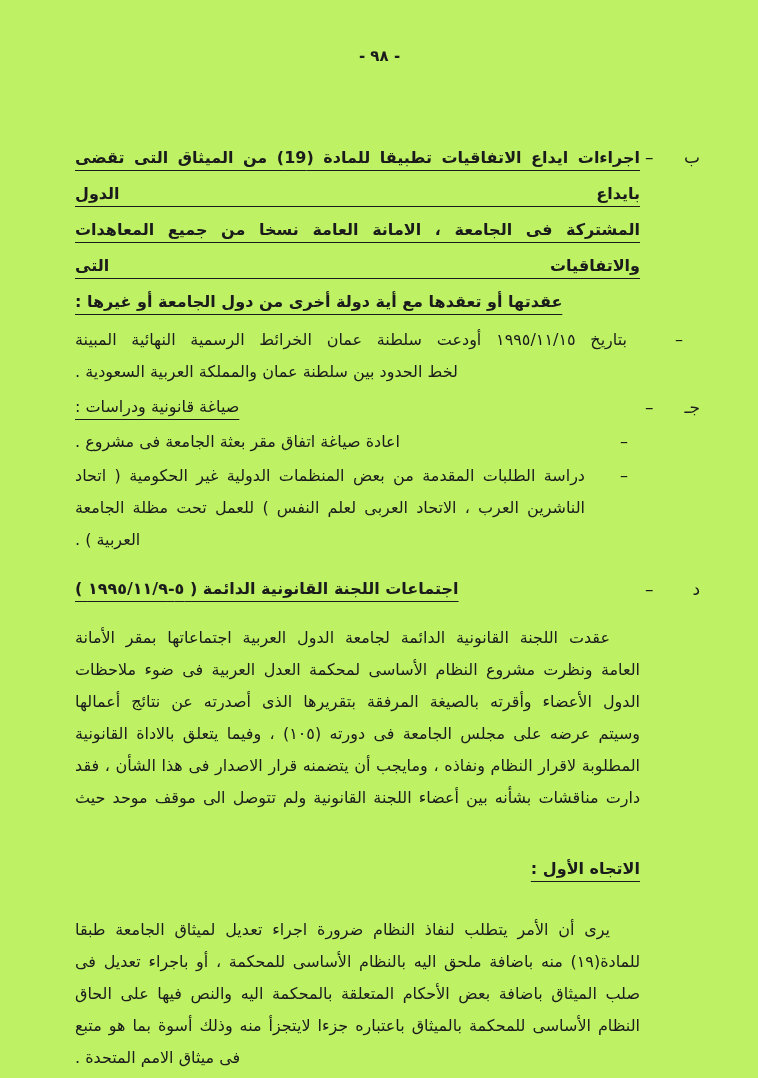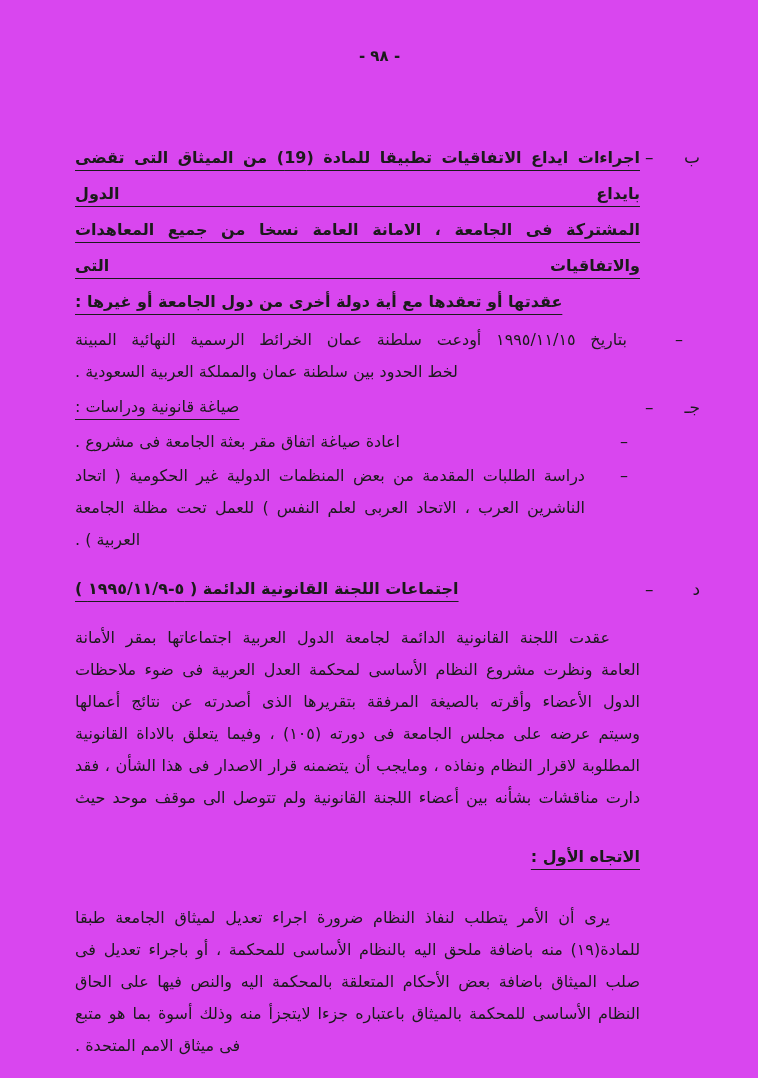--- a/index.html
+++ b/index.html
@@ -5,21 +5,21 @@
   html,body{margin:0;padding:0;}
   body{
     width:758px;height:1078px;overflow:hidden;
     background:#efeeea;
     font-family:"DejaVu Sans", sans-serif;
   }
   .page{
     position:relative;
     width:758px;height:1078px;
     box-sizing:border-box;
-    background:#d946ef;
+    background:#bef264;
     color:#1b1b1b;
     direction:rtl;
     padding:44px 118px 0 75px;
     font-size:16px;
   }
   .pagenum{
     position:relative;right:-22px;
     text-align:center;
     font-size:15px;font-weight:700;
     letter-spacing:2px;
@@ -106,21 +106,21 @@
   <div class="para para1">
     <div class="line first just">عقدت اللجنة القانونية الدائمة لجامعة الدول العربية اجتماعاتها بمقر الأمانة</div>
     <div class="line just">العامة ونظرت مشروع النظام الأساسى لمحكمة العدل العربية فى ضوء ملاحظات</div>
     <div class="line just">الدول الأعضاء وأقرته بالصيغة المرفقة بتقريرها الذى أصدرته عن نتائج أعمالها</div>
     <div class="line just">وسيتم عرضه على مجلس الجامعة فى دورته (١٠٥) ، وفيما يتعلق بالاداة القانونية</div>
     <div class="line just">المطلوبة لاقرار النظام ونفاذه ، ومايجب أن يتضمنه قرار الاصدار فى هذا الشأن ، فقد</div>
     <div class="line just">دارت مناقشات بشأنه بين أعضاء اللجنة القانونية ولم تتوصل الى موقف موحد حيث</div>
   </div>
 
   <div class="head1-wrap">
-    <span class="line bold ul head1" style="margin-top:4px;">الاتجاه الأول :</span>
+    <span class="line bold ul head1" style="margin-top:16px;">الاتجاه الأول :</span>
   </div>
 
   <div class="para para2">
     <div class="line first just">يرى أن الأمر يتطلب لنفاذ النظام ضرورة اجراء تعديل لميثاق الجامعة طبقا</div>
     <div class="line just">للمادة(١٩) منه باضافة ملحق اليه بالنظام الأساسى للمحكمة ، أو باجراء تعديل فى</div>
     <div class="line just">صلب الميثاق باضافة بعض الأحكام المتعلقة بالمحكمة اليه والنص فيها على الحاق</div>
     <div class="line just">النظام الأساسى للمحكمة بالميثاق باعتباره جزءا لايتجزأ منه وذلك أسوة بما هو متبع</div>
     <div class="line">فى ميثاق الامم المتحدة .</div>
   </div>
 

